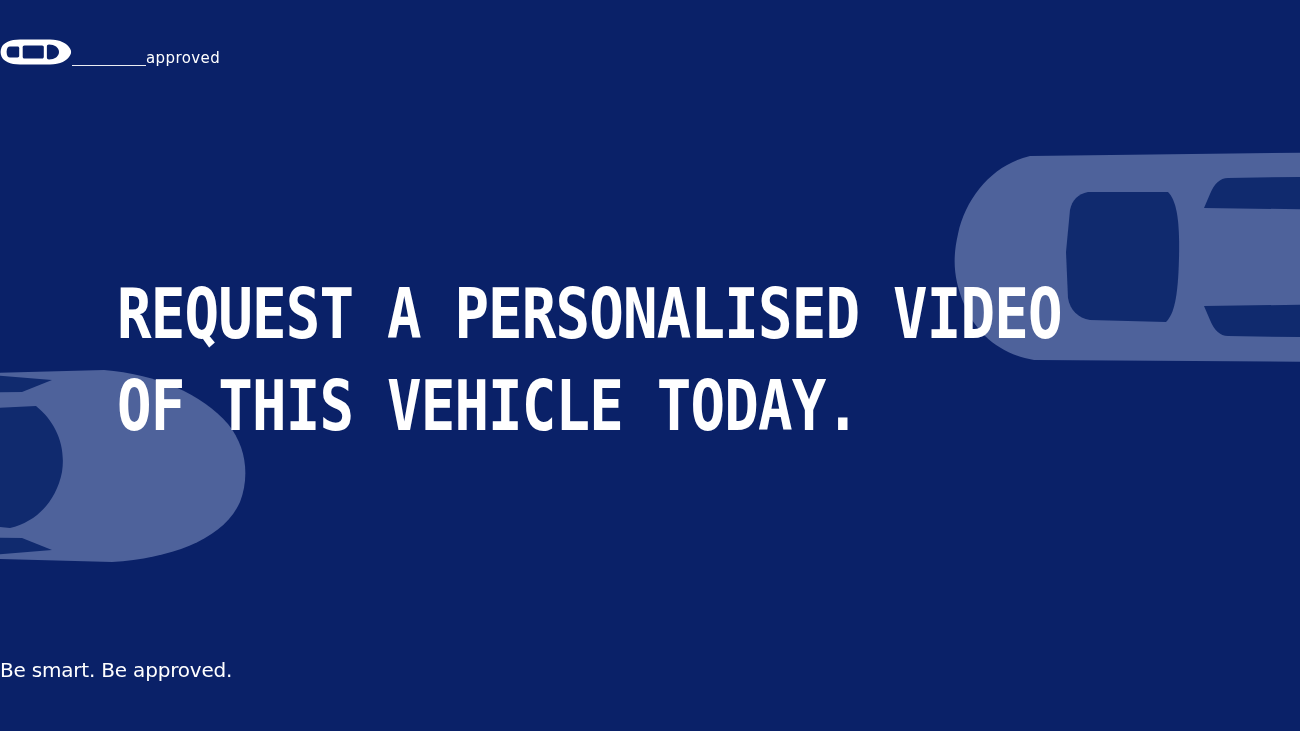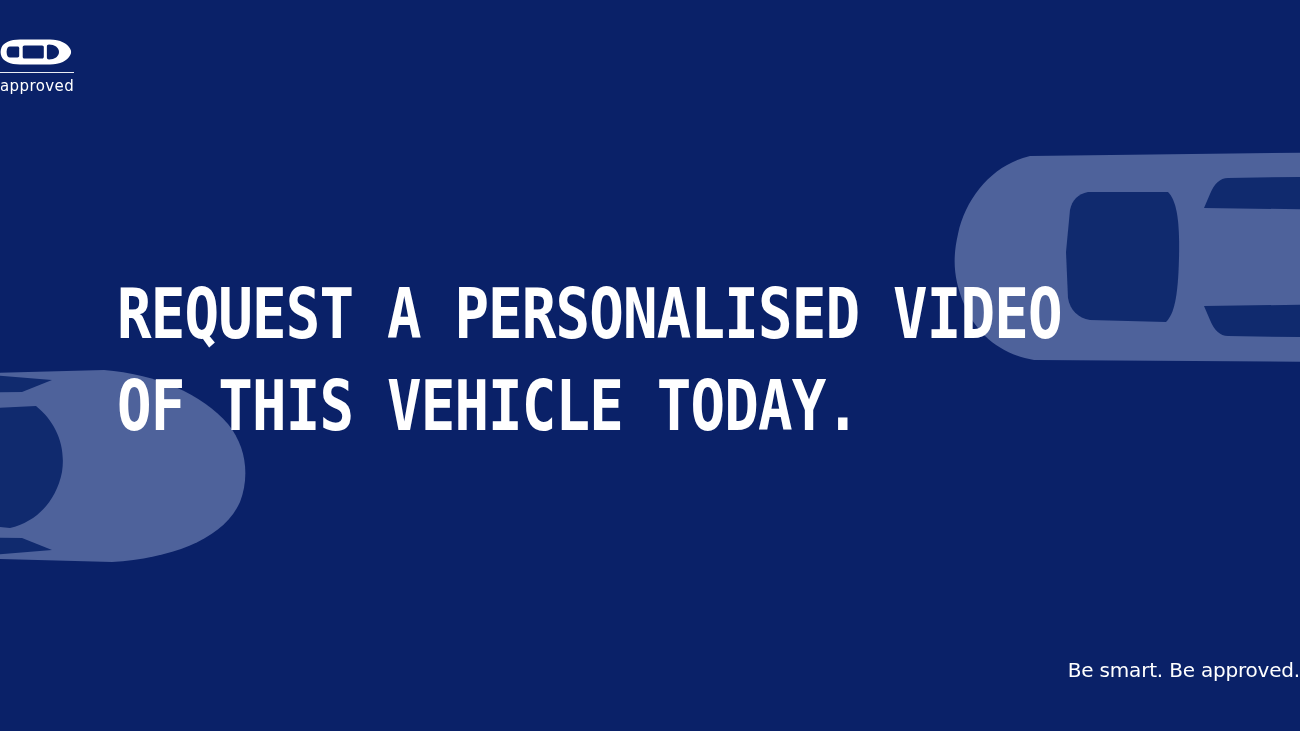--- a/index.html
+++ b/index.html
@@ -46,22 +46,22 @@
     height:210px;
   }
 
   
   #logo-block {
     position:absolute;
     left:0;
     right:0;
     top:38px;
     display:flex;
-    flex-direction:column;
-    align-items:flex-start;
+    flex-direction:row;
+    align-items:flex-end;
   }
 
   #logo-car-icon {
     width:72px;
     height:28px;
     display:block;
   }
 
   #logo-rule {
     width:74px;
@@ -101,21 +101,21 @@
     transform:scaleX(.82);
     transform-origin:center center;
   }
 
   
   #tagline {
     position:absolute;
     left:0;
     right:0;
     top:658px;
-    text-align:right;
+    text-align:left;
     font-family:"DejaVu Sans", sans-serif;
     font-size:20px;
     font-weight:400;
     letter-spacing:-0.2px;
     color:#ffffff;
   }
 </style>
 </head>
 <body>
 

